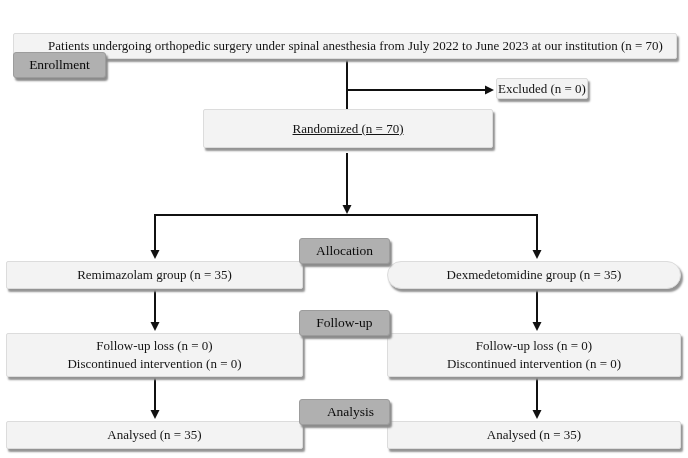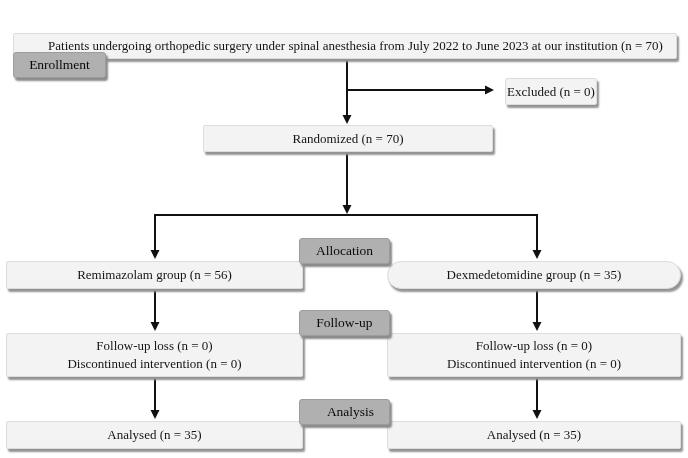--- a/index.html
+++ b/index.html
@@ -91,25 +91,25 @@
     </g>
   </svg>
 
   <div class="stage" style="left:13px; top:4px; width:93px; height:26px;margin-top:48px;">Enrollment</div>
   <div class="stage" style="left:299px; top:238px; width:91px; height:26px;font-family:Liberation Serif, serif;">Allocation</div>
   <div class="stage" style="left:299px; top:310px; width:91px; height:26px;">Follow-up</div>
   <div class="stage" style="left:299px; top:399px; width:91px; height:26px;padding-left:12px;">Analysis</div>
 
   <div class="fbox" style="left:13px; top:33px; width:664px; height:26px;padding-left:21px;">Patients undergoing orthopedic surgery under spinal anesthesia from July 2022 to June 2023 at our institution (n = 70)</div>
 
-  <div class="fbox" style="left:496px; top:78px; width:92px; height:27px;margin-left:9px;">Excluded (n = 0)</div>
+  <div class="fbox" style="left:496px; top:78px; width:92px; height:21px;">Excluded (n = 0)</div>
 
-  <div class="fbox" style="left:203px; top:125px; width:290px; height:27px;">Randomized (n = 70)</div>
+  <div class="fbox" style="left:203px; top:109px; width:290px; height:39px;text-decoration:underline;">Randomized (n = 70)</div>
 
-  <div class="fbox" style="left:6px; top:261px; width:297px; height:28px;">Remimazolam group (n = 56)</div>
+  <div class="fbox" style="left:6px; top:261px; width:297px; height:28px;">Remimazolam group (n = 35)</div>
   <div class="fbox" style="left:387px; top:261px; width:294px; height:28px;border-radius:14px;">Dexmedetomidine group (n = 35)</div>
 
   <div class="fbox two-line" style="left:6px; top:333px; width:297px; height:44px;">
     <div>
       <div>Follow-up loss (n = 0)</div>
       <div>Discontinued intervention (n = 0)</div>
     </div>
   </div>
   <div class="fbox two-line" style="left:387px; top:333px; width:294px; height:44px;">
     <div>

